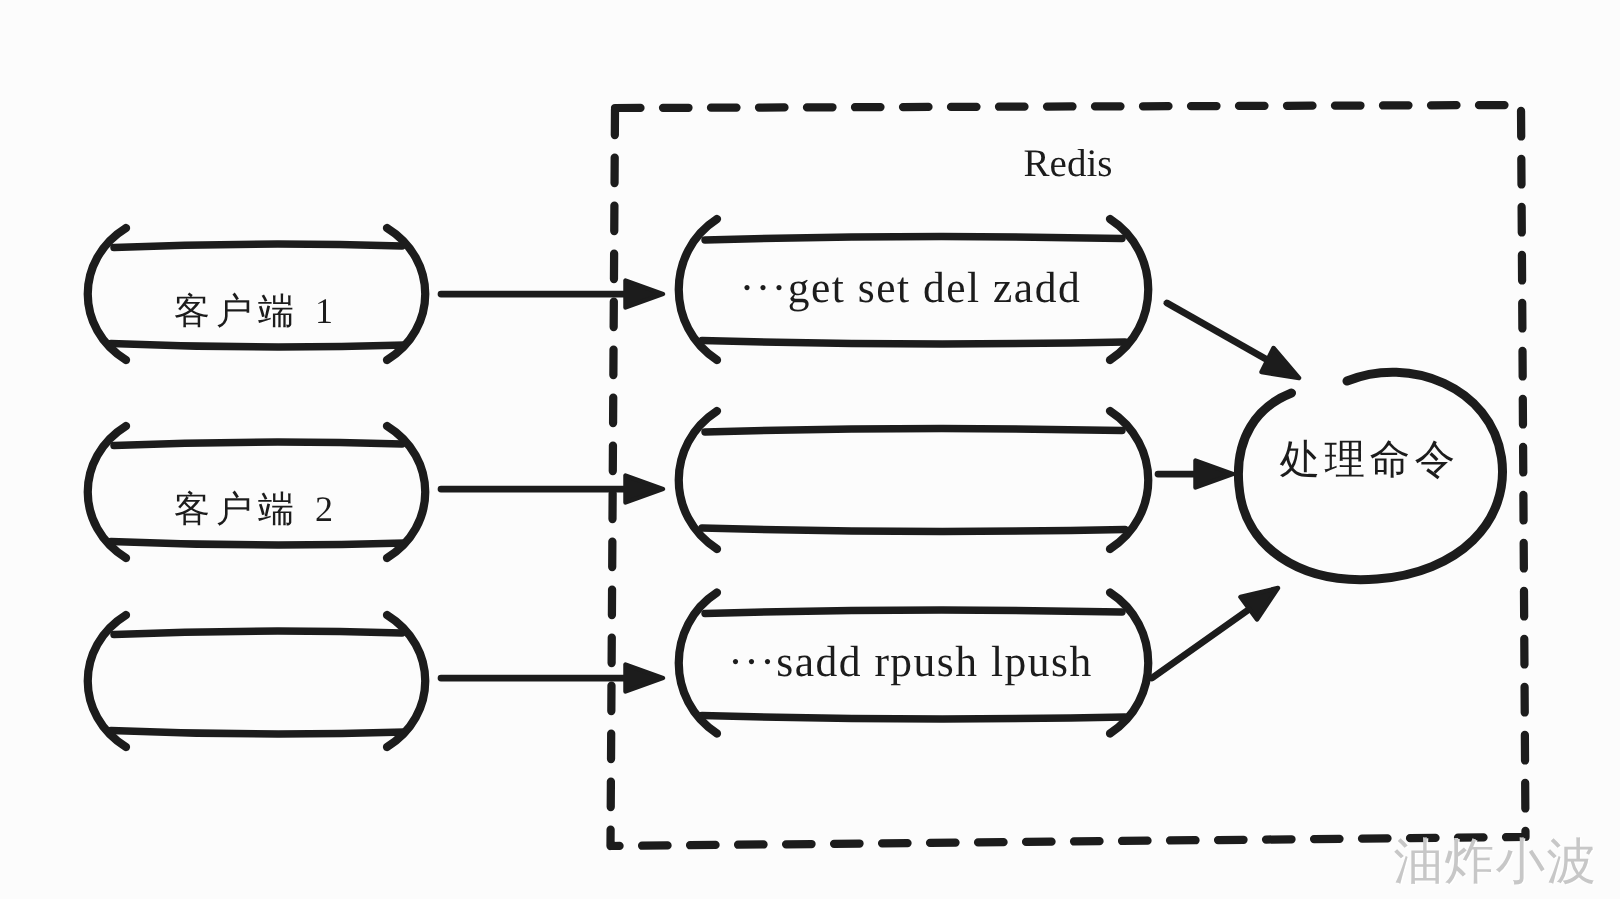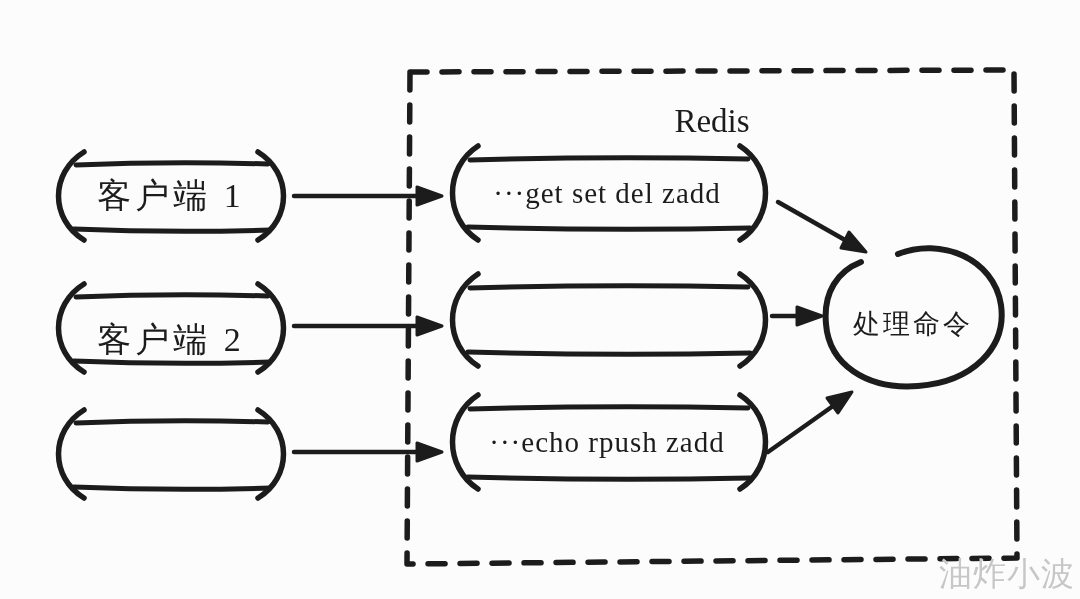--- a/index.html
+++ b/index.html
@@ -22,27 +22,27 @@
   .w6{stroke-width:6;}
   .w45{stroke-width:4.5;}
   .dashed{stroke-width:5.5;stroke-dasharray:17 15;}
   .head{fill:var(--ink);stroke:var(--ink);stroke-width:3;stroke-linejoin:round;}
   .label{
     position:absolute;
     transform:translate(-50%,-50%);
     white-space:nowrap;
     color:var(--ink);
   }
-  .client-label{font-size:34px;letter-spacing:4px;}
+  .client-label{font-size:24px;letter-spacing:4px;margin-top:11px;}
   .queue-label{font-size:29px;letter-spacing:1px;}
-  .redis-label{font-size:33px;margin-top:12px;}
+  .redis-label{font-size:26px;}
   .processor-label{font-size:27px;letter-spacing:3px;}
   .watermark{
     position:absolute;
-    right:5px;bottom:2px;
+    right:15px;bottom:2px;
     font-size:33px;
     letter-spacing:1px;
     color:var(--watermark);
     font-family:Liberation Mono, monospace;
     text-shadow:1px 1px 0 rgba(255,255,255,0.9);
     margin-left:41px;
   }
 </style>
 </head>
 <body>
@@ -120,21 +120,21 @@
       <path class="stroke w45" d="M768 452 L833 406"></path>
       <polygon class="head" points="852,392 838,413 827,398"></polygon>
     </g>
 
     <path class="stroke w6" d="M898 254 C940 237 994 258 1001 305 C1007 348 972 382 918 386 C866 390 829 364 826 324 C823 292 838 271 861 262"></path>
   </svg>
 
   <div class="label redis-label" style="left:712px;top:109px">Redis</div>
 
   <div class="label client-label" style="left:171px;top:196px">客户端 1</div>
-  <div class="label client-label" style="left:171px;top:340px">客户端 2</div>
+  <div class="label client-label" style="left:171px;top:328px">客户端 2</div>
 
   <div class="label queue-label" style="left:607px;top:193px">···get set del zadd</div>
-  <div class="label queue-label" style="left:607px;top:442px">···echo rpush zadd</div>
+  <div class="label queue-label" style="left:607px;top:442px">···sadd rpush lpush</div>
 
-  <div class="label processor-label" style="left:913px;top:324px">处理命令</div>
+  <div class="label processor-label" style="left:913px;top:306px">处理命令</div>
 
   <div class="watermark">油炸小波</div>
 </div>
 
 </body></html>

